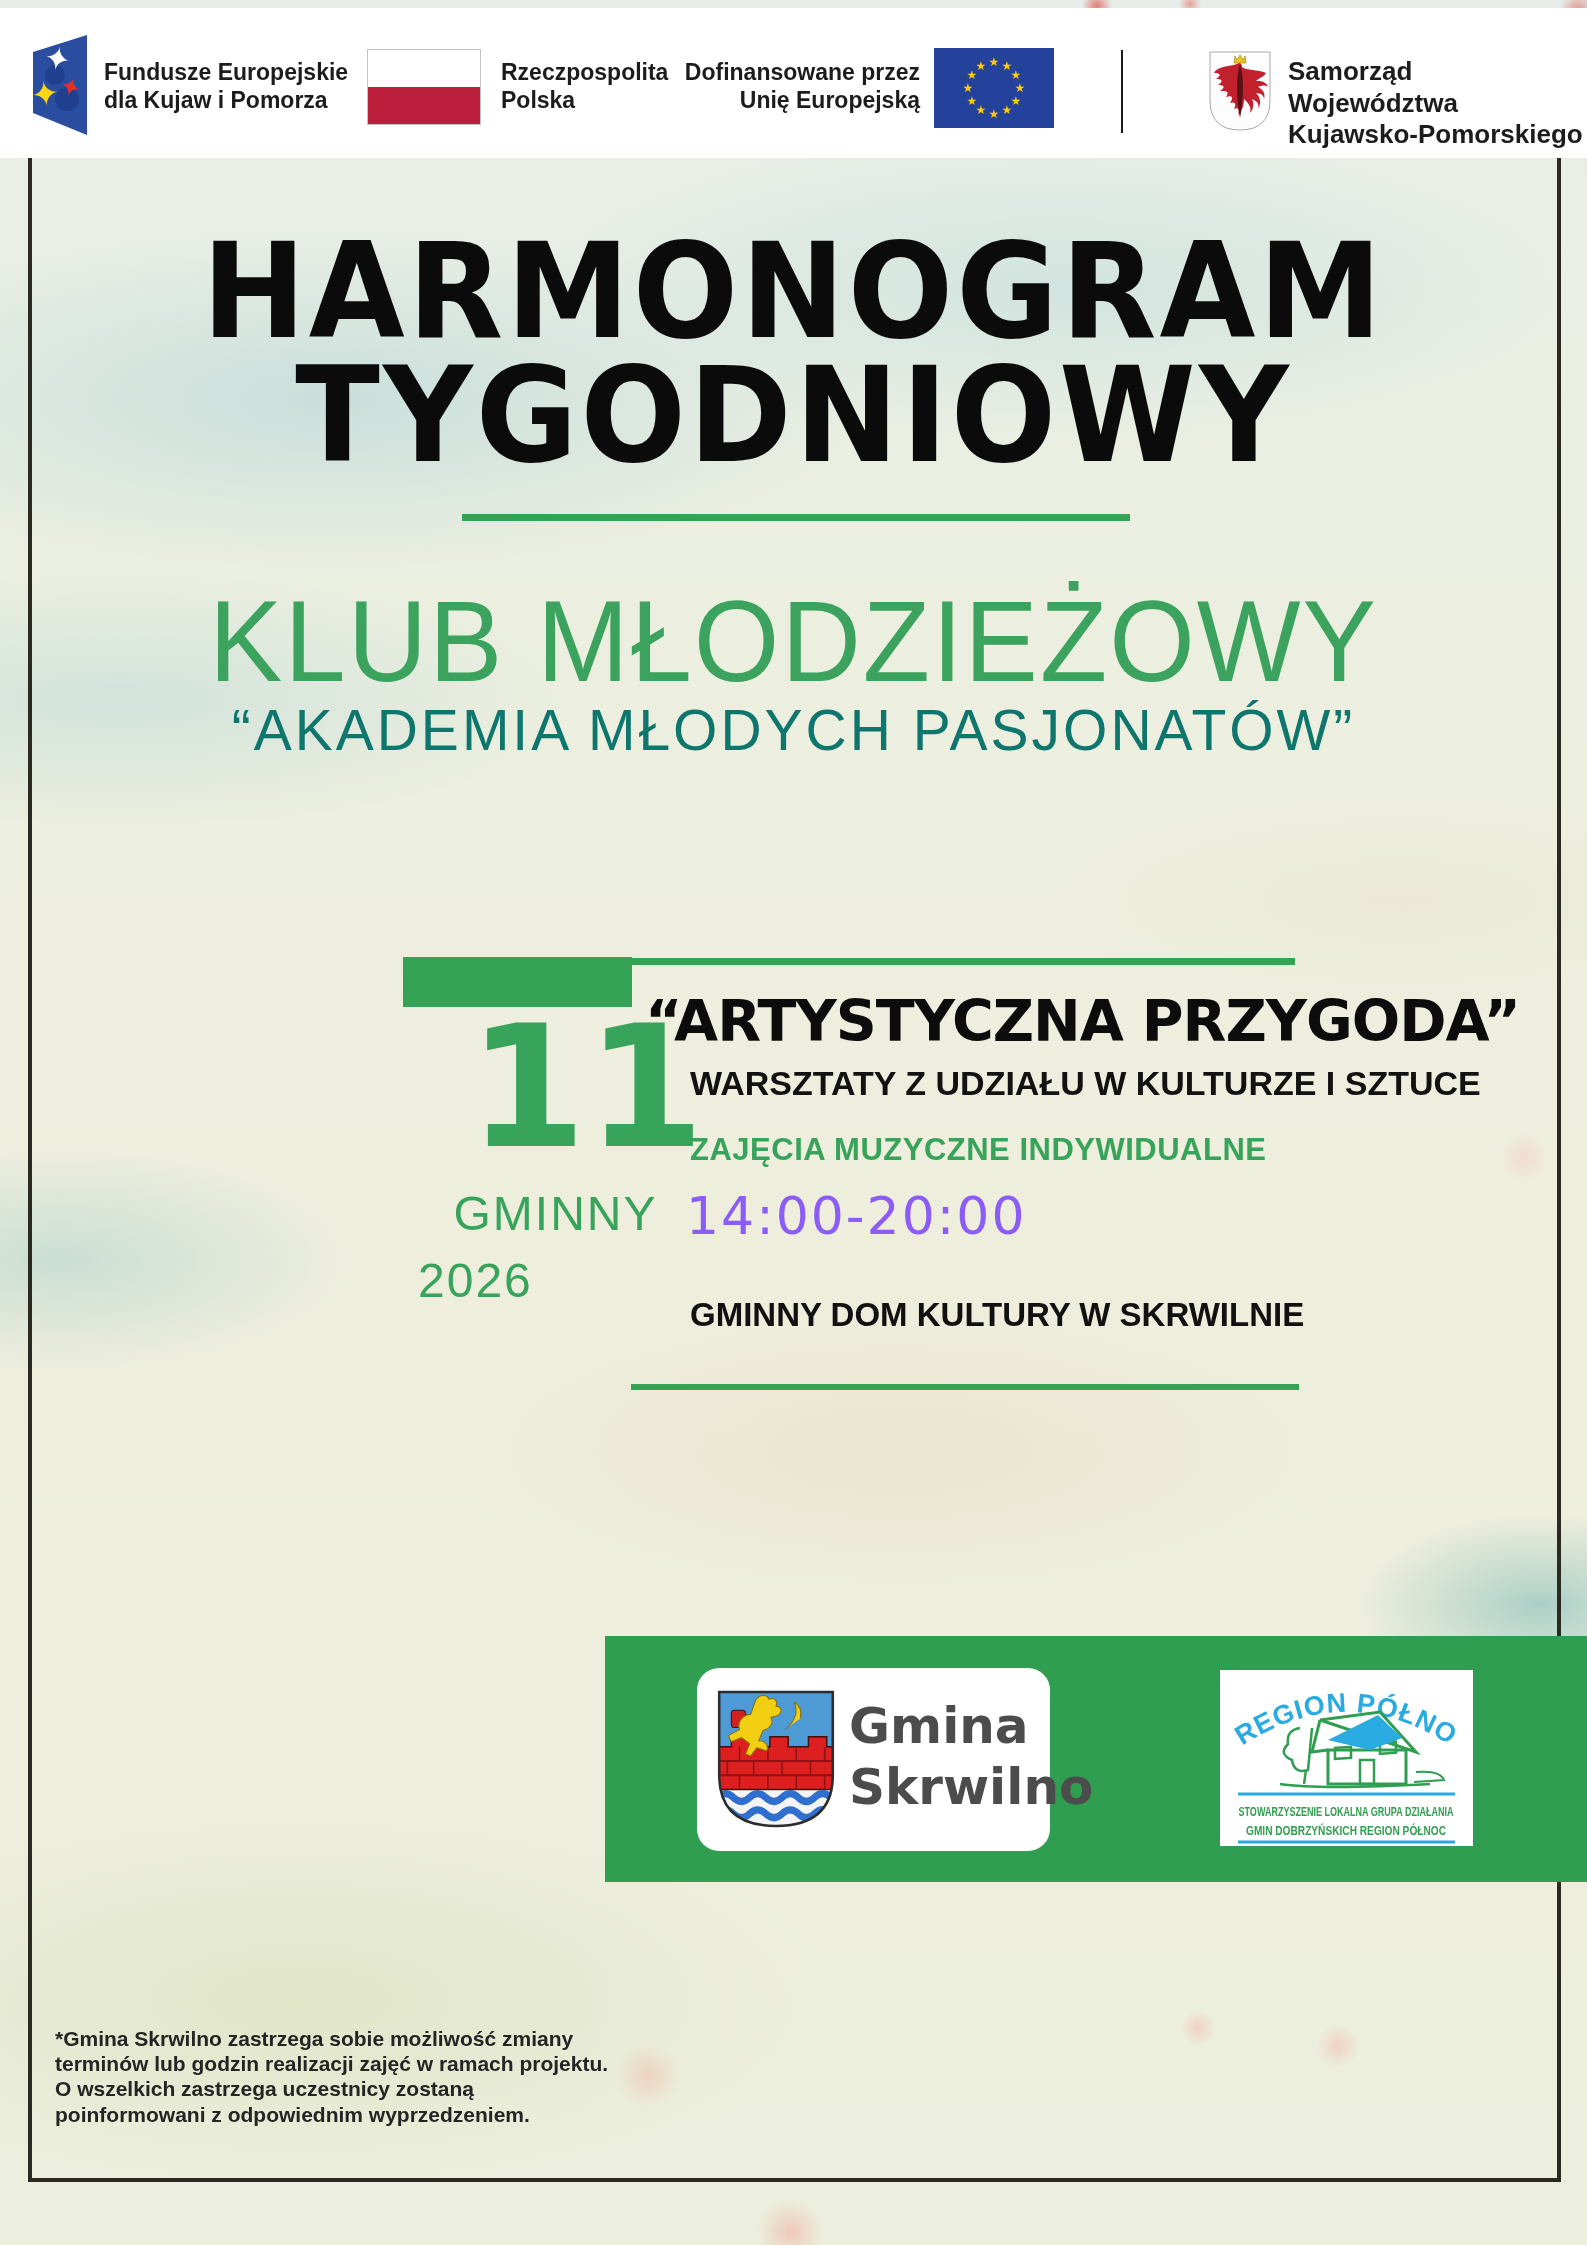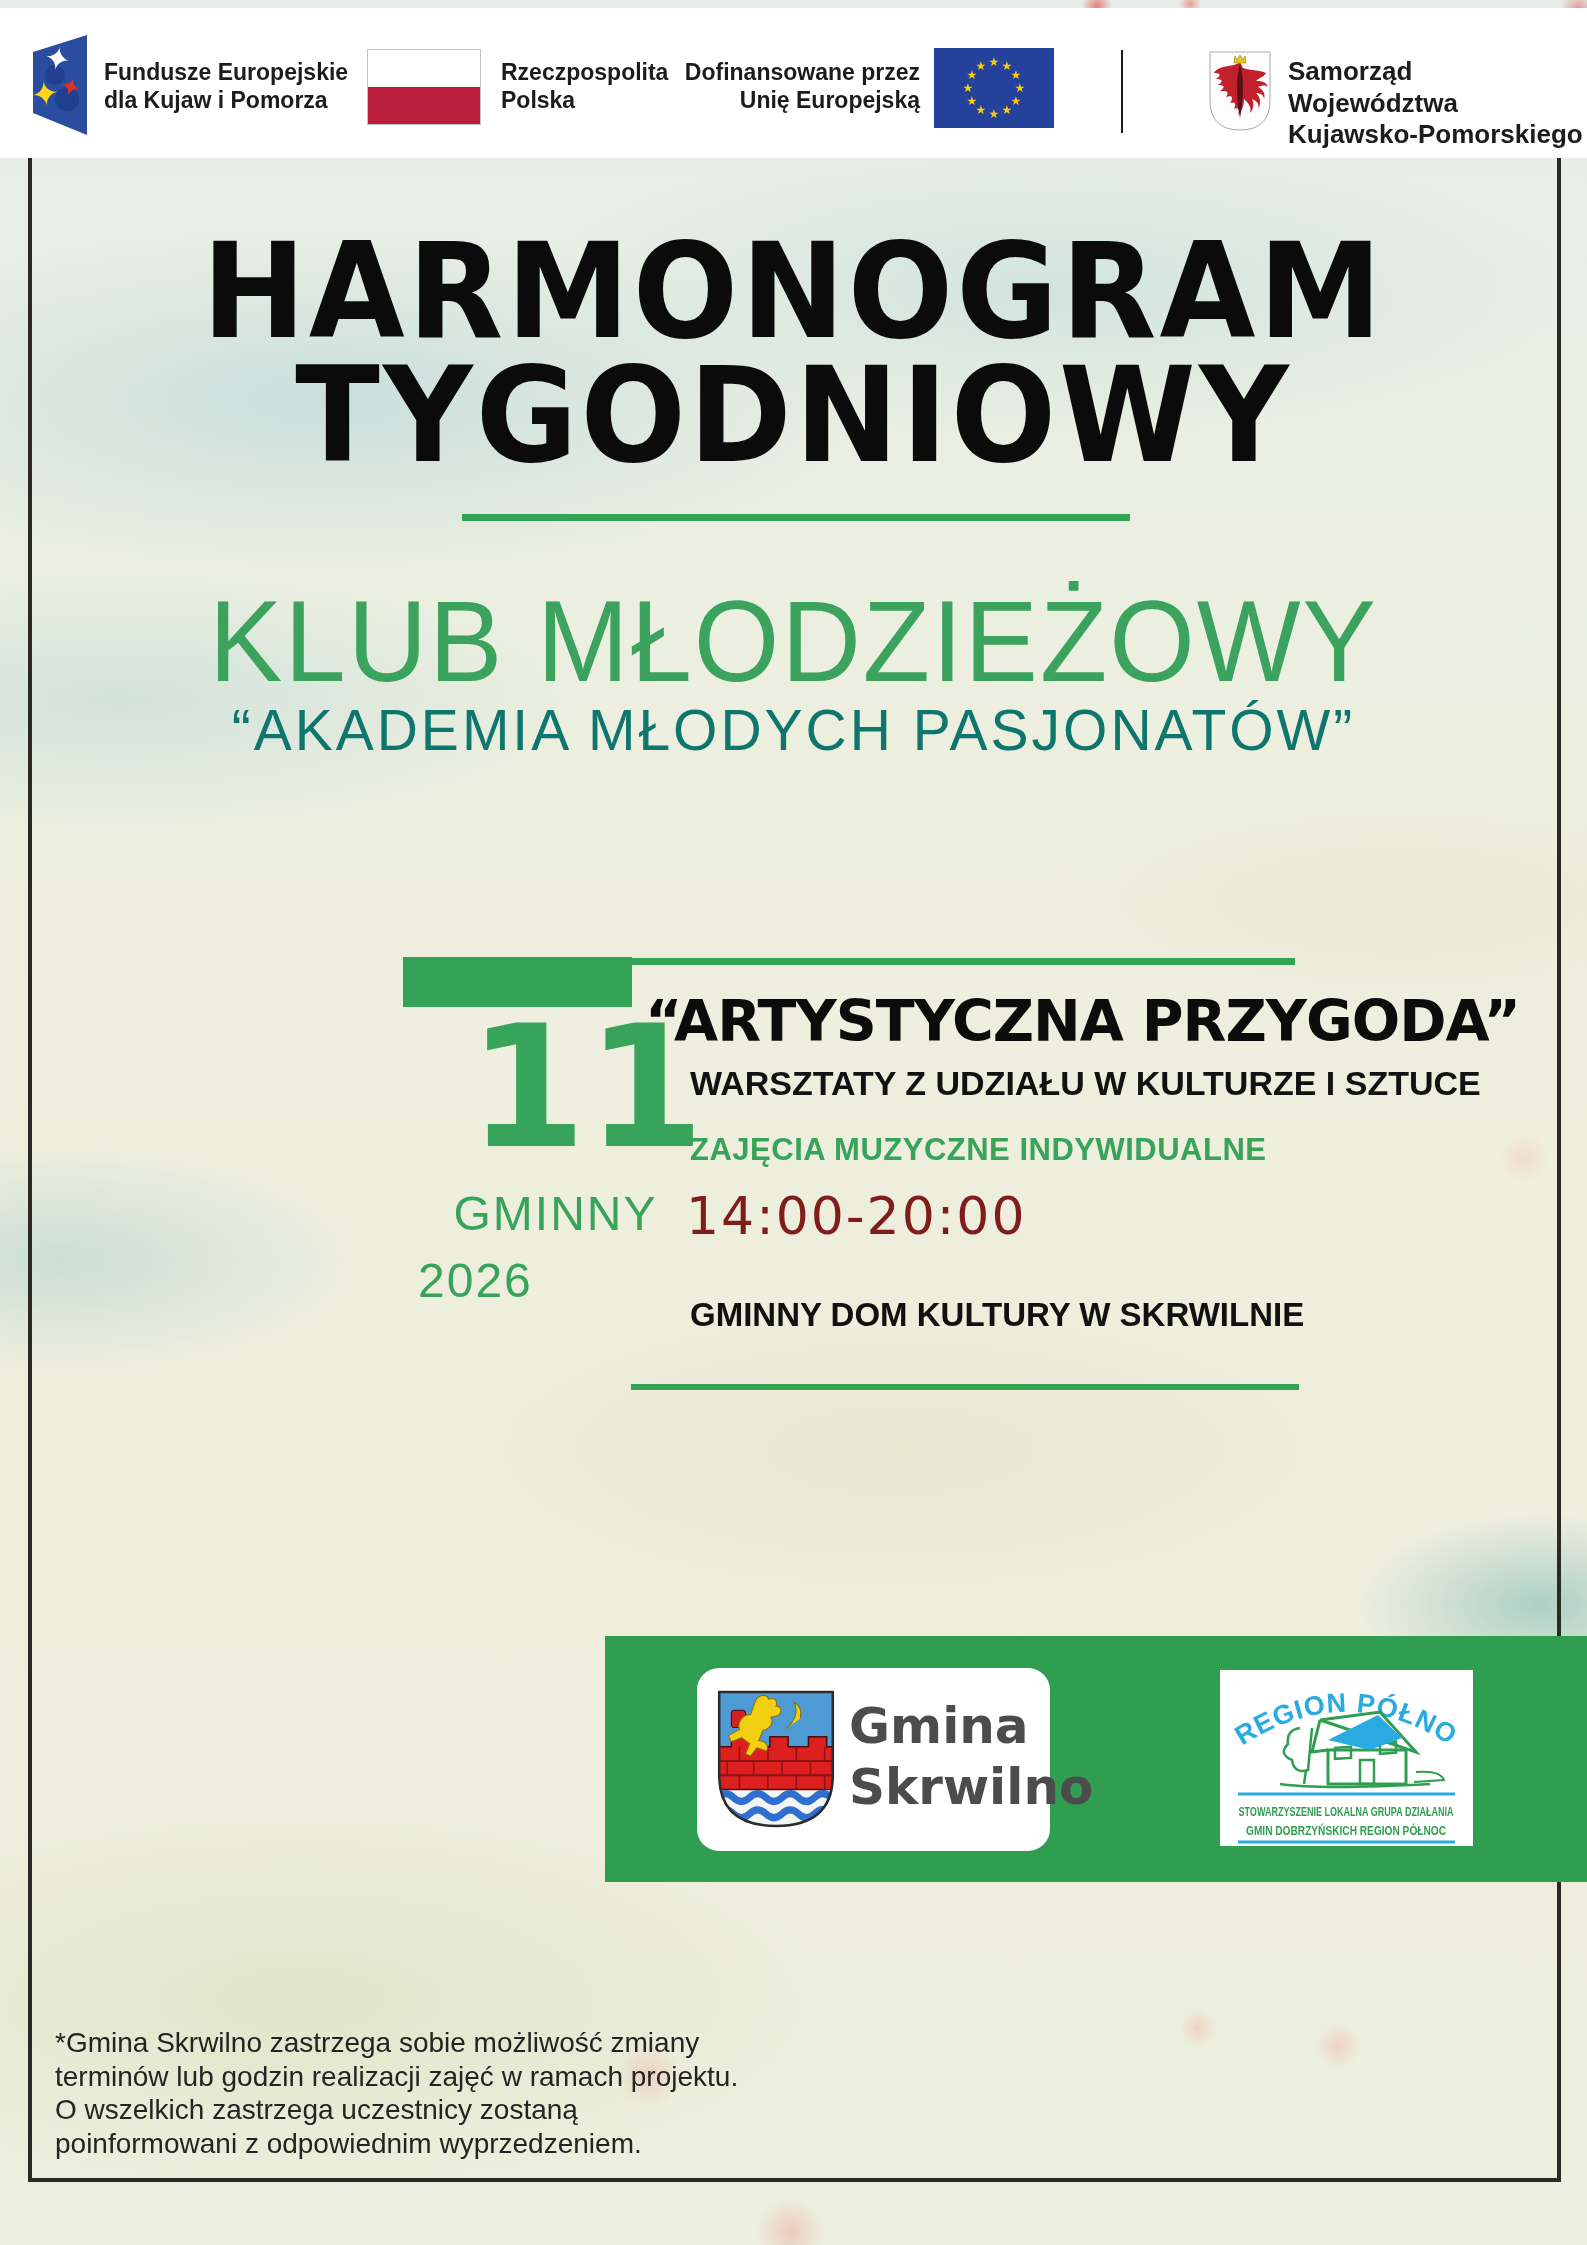--- a/index.html
+++ b/index.html
@@ -61,35 +61,35 @@
   .month{position:absolute;left:418px;top:1186px;width:275px;text-align:center;color:#38a45b;
        font-size:48px;font-weight:400;letter-spacing:2px;z-index:3;}
   .year{position:absolute;left:418px;top:1253px;width:275px;text-align:left;color:#38a45b;
        font-size:48px;font-weight:400;letter-spacing:2px;z-index:3;}
   .ev-title{position:absolute;left:645px;top:988px;color:#0c0c0c;z-index:3;
        font-family:"DejaVu Sans",sans-serif;font-weight:800;font-size:57px;letter-spacing:-1px;white-space:nowrap;}
   .ev-sub{position:absolute;left:690px;top:1064px;color:#121212;z-index:3;
        font-weight:700;font-size:34px;letter-spacing:0;white-space:nowrap;}
   .ev-act{position:absolute;left:690px;top:1132px;color:#38a45b;z-index:3;
        font-weight:700;font-size:31px;letter-spacing:0.5px;white-space:nowrap;}
-  .ev-time{position:absolute;left:686px;top:1186px;color:#7f1d1d;z-index:3;
+  .ev-time{position:absolute;left:686px;top:1186px;color:#8b5cf6;z-index:3;
        font-family:"DejaVu Sans",sans-serif;font-weight:500;font-size:52px;letter-spacing:2px;}
   .ev-loc{position:absolute;left:690px;top:1296px;color:#111;z-index:3;
        font-weight:700;font-size:33px;letter-spacing:0;white-space:nowrap;}
   .accent-line-bottom{position:absolute;left:631px;top:1384px;width:668px;height:6px;background:#35a356;z-index:3;}
   
   .banner{position:absolute;left:605px;top:1636px;width:982px;height:246px;background:#2f9e50;z-index:4;}
   .gmina-box{position:absolute;left:92px;top:32px;width:353px;height:183px;background:#fff;border-radius:22px;}
   .gmina-shield{position:absolute;left:18px;top:20px;width:122px;height:142px;}
   .gmina-name{position:absolute;left:152px;top:28px;color:#4c4c4c;font-family:"DejaVu Sans",sans-serif;
               font-weight:700;font-size:50px;line-height:1.22;}
   .region-box{position:absolute;left:615px;top:34px;width:253px;height:176px;background:#fff;}
   
   .footer{position:absolute;left:55px;top:2026px;width:760px;z-index:3;color:#242424;
-          font-size:28px;line-height:1.2;font-weight:400;}
+          font-size:21px;line-height:1.2;font-weight:700;}
 </style>
 </head>
 <body>
 
 <div class="poster">
   <div class="washes"></div>
   <div class="frame"></div>
 
   <div class="header">
 

